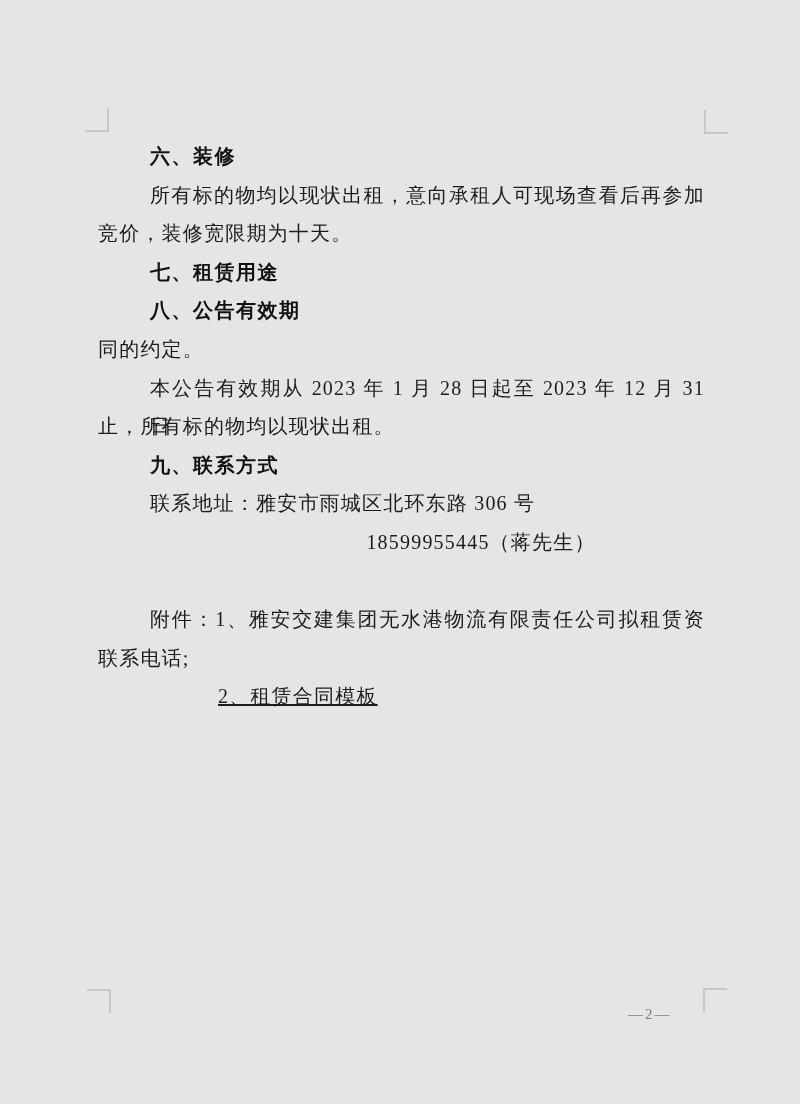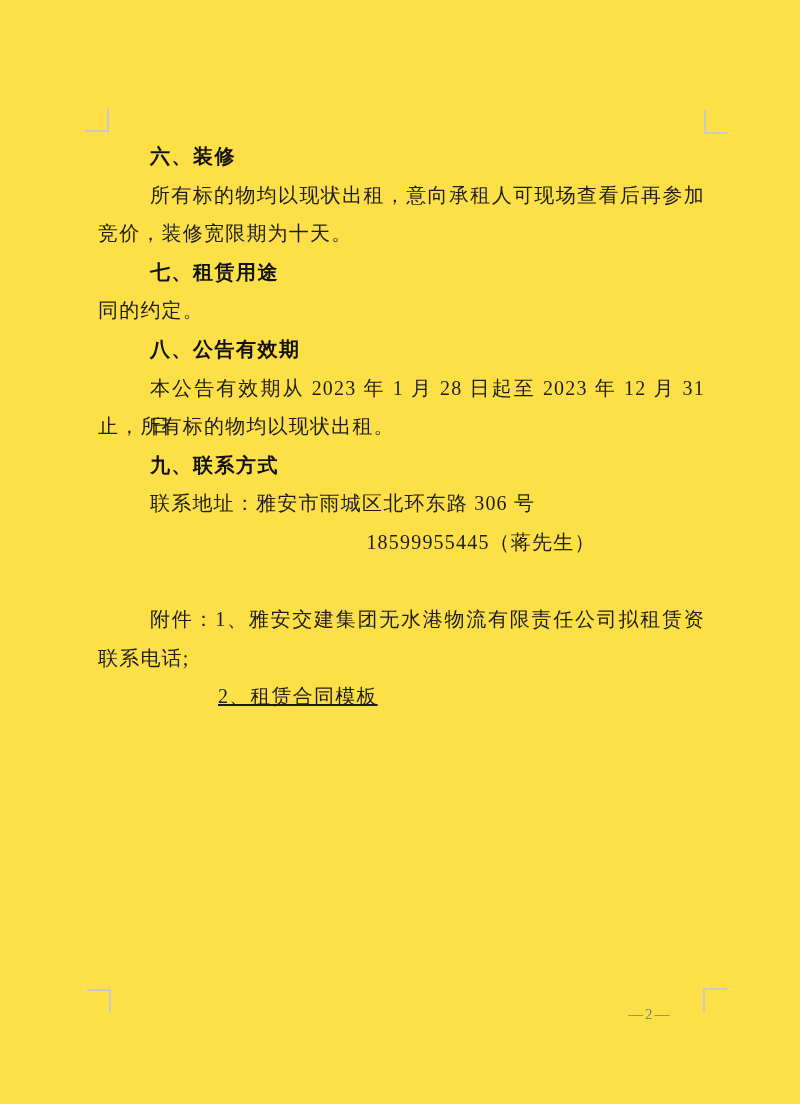--- a/index.html
+++ b/index.html
@@ -4,21 +4,21 @@
 <style>
   html, body {
     margin: 0;
     padding: 0;
     background: #ffffff;
   }
   .page {
     position: relative;
     width: 800px;
     height: 1104px;
-    background: #fde047;
+    background: #e5e5e5;
     overflow: hidden;
     font-family: "Liberation Serif", serif;
     color: #1c1c1c;
   }
   
   .crop {
     position: absolute;
     width: 22px;
     height: 22px;
     border: 0 solid #c9c9c9;
@@ -75,22 +75,22 @@
   <div class="crop tl"></div>
   <div class="crop tr"></div>
   <div class="crop bl"></div>
   <div class="crop br"></div>
 
   <main class="doc">
     <div class="line heading indent">六、装修</div>
     <div class="line indent justify">所有标的物均以现状出租，意向承租人可现场查看后再参加</div>
     <div class="line">竞价，装修宽限期为十天。</div>
     <div class="line heading indent">七、租赁用途</div>
+    <div class="line heading indent">八、公告有效期</div>
     <div class="line">同的约定。</div>
-    <div class="line heading indent">八、公告有效期</div>
     <div class="line indent justify">本公告有效期从 2023 年 1 月 28 日起至 2023 年 12 月 31 日</div>
     <div class="line">止，所有标的物均以现状出租。</div>
     <div class="line heading indent">九、联系方式</div>
     <div class="line indent">联系地址：雅安市雨城区北环东路 306 号</div>
     <div class="line indent-phone">18599955445（蒋先生）</div>
     <div class="line"></div>
     <div class="line indent justify">附件：1、雅安交建集团无水港物流有限责任公司拟租赁资</div>
     <div class="line">联系电话;</div>
     <div class="line indent-item">2、租赁合同模板</div>
   </main>

